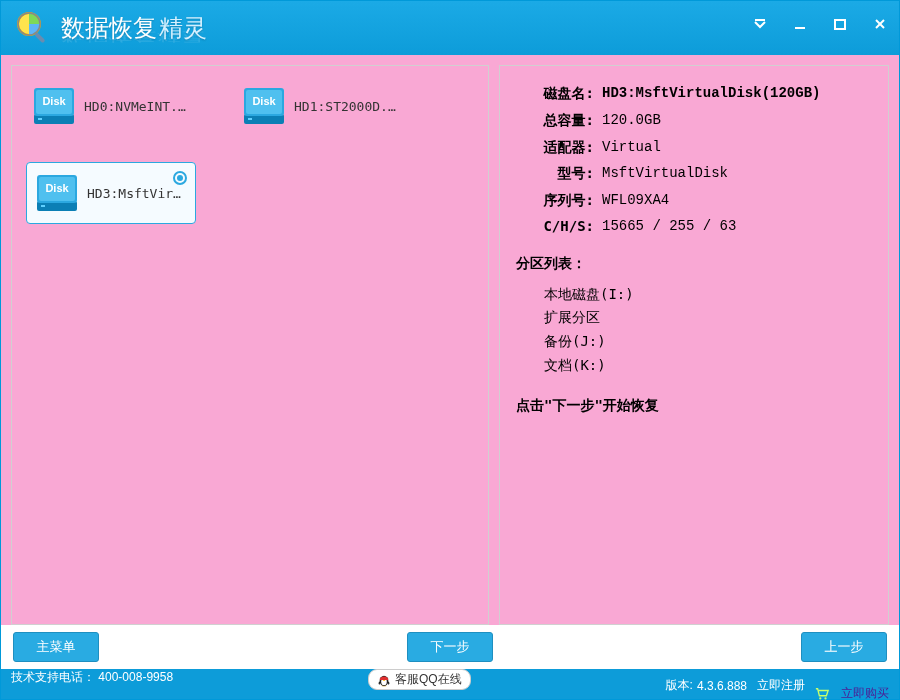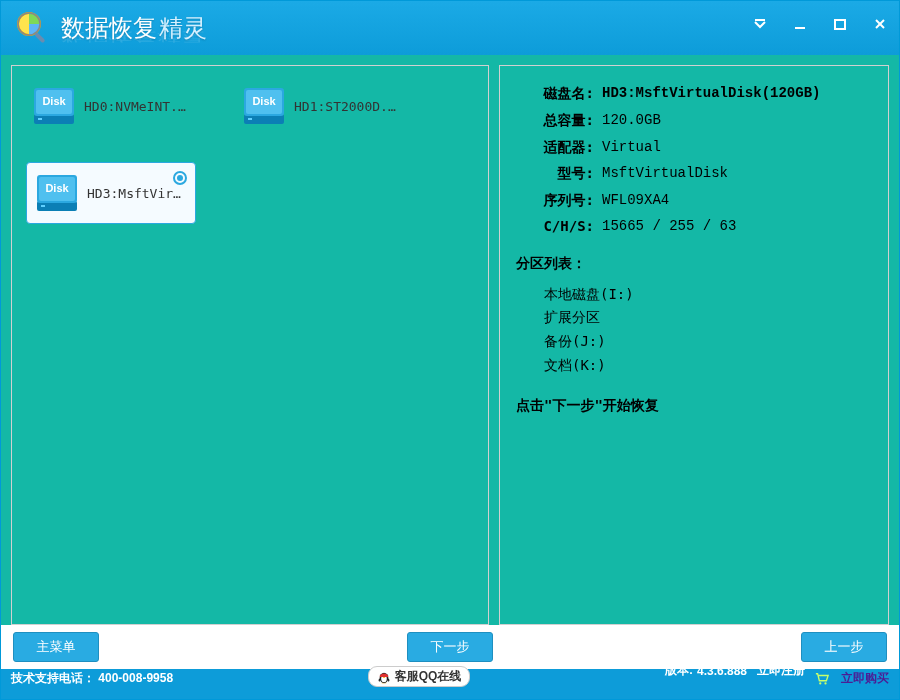--- a/index.html
+++ b/index.html
@@ -11,21 +11,21 @@
 .logo-icon { width: 40px; height: 40px; position: relative; margin-right: 8px; }
 .logo-icon svg { width: 100%; height: 100%; }
 .app-title { color: #fff; font-size: 24px; font-weight: 500; text-shadow: 0 1px 2px rgba(0,0,0,0.2); display: flex; align-items: baseline; }
 .app-title .part2 { color: #d4f0ff; margin-left: 2px; }
 .title-reflect { position: absolute; left: 60px; top: 44px; font-size: 24px; color: rgba(255,255,255,0.12); transform: scaleY(-0.5); transform-origin: top; }
 
 .win-controls { position: absolute; right: 8px; top: 12px; display: flex; gap: 18px; }
 .win-btn { width: 22px; height: 22px; display: flex; align-items: center; justify-content: center; cursor: pointer; color: #fff; }
 .win-btn svg { stroke: #fff; fill: none; stroke-width: 2; }
 
-.body-area { flex: 1; display: flex; background: #14b8a6; padding: 10px 10px 0 10px; gap: 10px; }
+.body-area { flex: 1; display: flex; background: #f9a8d4; padding: 10px 10px 0 10px; gap: 10px; }
 
 .left-pane { width: 478px; border: 1px solid #d0d0d0; padding: 14px; display: flex; flex-wrap: wrap; align-content: flex-start; gap: 30px 40px; height: 560px; }
 .right-pane { flex: 1; border: 1px solid #d0d0d0; padding: 14px 16px; font-family: SimSun, monospace; font-size: 14px; color: #000; line-height: 1.9; height: 560px; }
 
 .disk-item { width: 170px; display: flex; align-items: center; gap: 8px; padding: 6px; border-radius: 4px; cursor: pointer; position: relative; }
 .disk-item.selected { border: 1px solid #2ba8e0; background: #f5fbff; padding: 10px 8px; }
 .disk-icon { width: 44px; height: 40px; flex-shrink: 0; }
 .disk-label { font-family: SimSun, monospace; font-size: 13px; color: #333; white-space: nowrap; overflow: hidden; text-overflow: ellipsis; }
 .radio-mark { position: absolute; right: 8px; top: 8px; width: 14px; height: 14px; border: 2px solid #2ba8e0; border-radius: 50%; display: flex; align-items: center; justify-content: center; }
 .radio-mark::after { content: ""; width: 6px; height: 6px; background: #2ba8e0; border-radius: 50%; }
@@ -34,21 +34,21 @@
 .info-label { width: 78px; text-align: right; font-weight: bold; }
 .info-value { margin-left: 8px; font-family: "Courier New", monospace; }
 .info-value.bold { font-weight: bold; }
 .section-head { font-weight: bold; margin-top: 10px; }
 .part-list { margin: 6px 0 0 28px; font-family: SimSun, monospace; line-height: 1.7; }
 .hint { margin-top: 14px; font-weight: bold; }
 
 .button-bar { height: 48px; display: flex; justify-content: space-between; align-items: center; gap: 12px; padding: 0 12px; background: #fff; }
 .btn { min-width: 86px; height: 30px; background: #29abe2; color: #fff; border: 1px solid #1e8fc0; border-radius: 3px; font-size: 13px; cursor: pointer; display: flex; align-items: center; justify-content: center; }
 
-.statusbar { height: 30px; background: #0d9cd9; color: #fff; display: flex; align-items: flex-end; font-size: 12px; padding: 12px 10px; font-weight: bold; }
+.statusbar { height: 30px; background: #0d9cd9; color: #fff; display: flex; align-items: flex-start; font-size: 12px; padding: 0 10px; }
 .status-left { flex: 0 0 auto; }
 .status-center { flex: 1; display: flex; justify-content: center; }
 .qq-badge { background: #fff; color: #333; border-radius: 9px; padding: 1px 8px; display: flex; align-items: center; gap: 4px; border: 1px solid #ccc; font-size: 12px; }
 .qq-icon { width: 14px; height: 14px; }
 .status-right { display: flex; align-items: center; gap: 10px; }
 .status-link { color: #fff; cursor: pointer; }
 .buy-link { color: #4c1d95; display: flex; align-items: center; gap: 12px; cursor: pointer; margin-top: 16px; }
 .cart-icon { width: 14px; height: 14px; }
 
 .right-pane .info-label { font-family: SimSun, monospace; }

